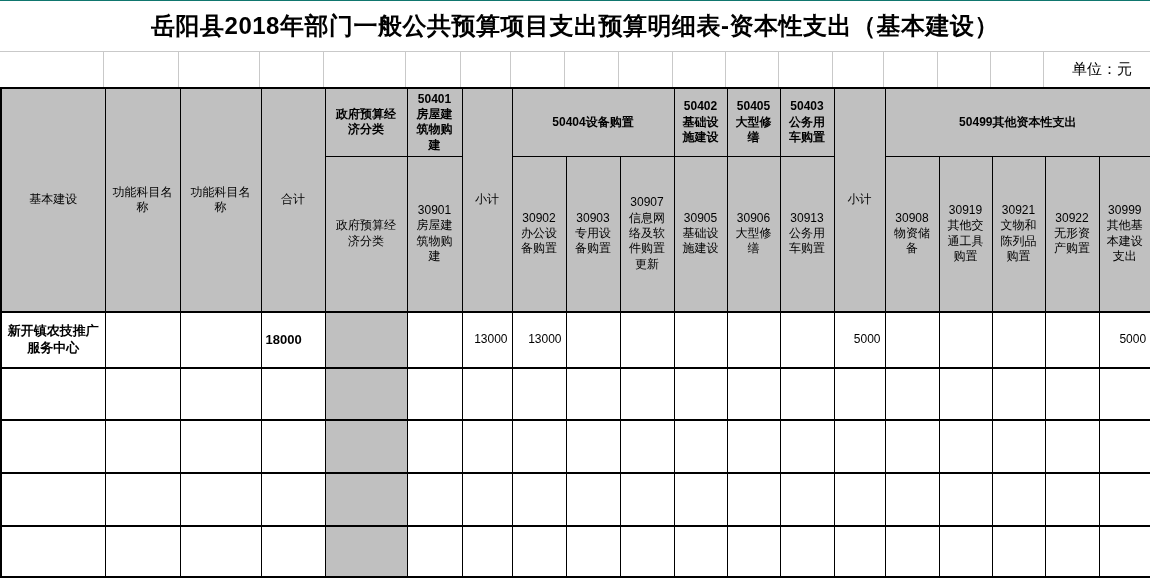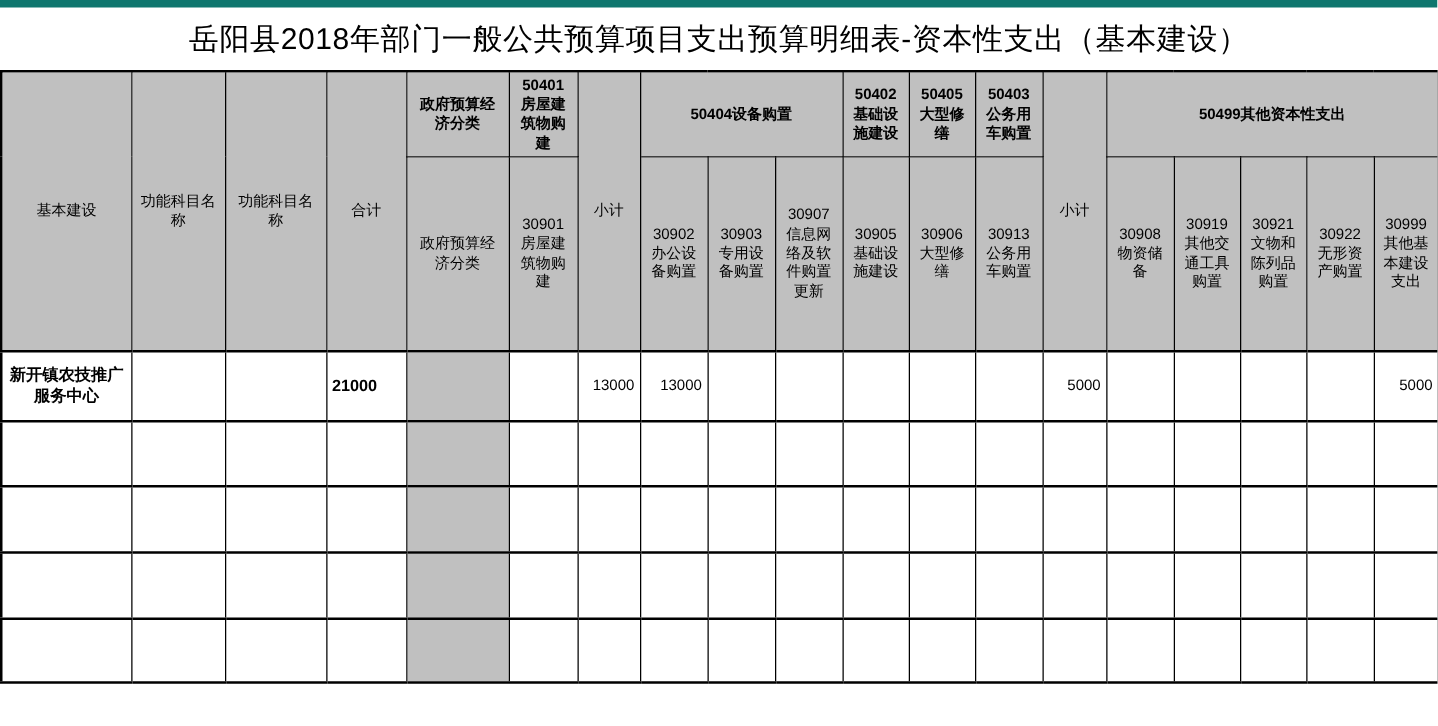--- a/index.html
+++ b/index.html
@@ -4,23 +4,23 @@
 <style>
   html, body { margin: 0; padding: 0; }
   body {
     width: 1150px; height: 581px;
     background: #ffffff; color: #000;
     font-family: "Liberation Sans", sans-serif;
     overflow: hidden;
   }
   .title-row {
     height: 50px;
-    border-top: 6px solid #0f766e;
+    border-top: 1px solid #0f766e;
     display: flex; align-items: center; justify-content: center;
-    font-size: 24px; font-weight: normal; letter-spacing: 0.5px;
+    font-size: 24px; font-weight: bold; letter-spacing: 0.5px;
     white-space: nowrap;
   }
   .unit-row {
     height: 35px;
     border-top: 1px solid #c9c9c9;
     display: flex;
   }
   .unit-row .u {
     box-sizing: border-box; height: 100%;
     border-right: 1px solid #c9c9c9;
@@ -67,20 +67,40 @@
   tr.r4 { height: 53px; }
   tr.r5 { height: 51px; }
 </style>
 </head>
 <body>
 
 <div class="page">
 
   <div class="title-row">岳阳县2018年部门一般公共预算项目支出预算明细表-资本性支出（基本建设）</div>
 
+  <div class="unit-row">
+    <div class="u" style="width:104px"></div>
+    <div class="u" style="width:75px"></div>
+    <div class="u" style="width:81px"></div>
+    <div class="u" style="width:64px"></div>
+    <div class="u" style="width:82px"></div>
+    <div class="u" style="width:55px"></div>
+    <div class="u" style="width:50px"></div>
+    <div class="u" style="width:54px"></div>
+    <div class="u" style="width:54px"></div>
+    <div class="u" style="width:54px"></div>
+    <div class="u" style="width:53px"></div>
+    <div class="u" style="width:53px"></div>
+    <div class="u" style="width:54px"></div>
+    <div class="u" style="width:51px"></div>
+    <div class="u" style="width:54px"></div>
+    <div class="u" style="width:53px"></div>
+    <div class="u" style="width:53px"></div>
+    <div class="u last" style="width:106px">单位：元</div>
+  </div>
 
   <table class="budget">
     <colgroup>
       <col style="width:104px">
         <col style="width:75px">
         <col style="width:81px">
       <col style="width:64px">
         <col style="width:82px">
         <col style="width:55px">
       <col style="width:50px">
@@ -127,21 +147,21 @@
         <th>30921文物和陈列品购置</th>
         <th>30922无形资产购置</th>
         <th>30999其他基本建设支出</th>
       </tr>
     </thead>
     <tbody>
       <tr class="r-data">
         <td class="unit-name">新开镇农技推广服务中心</td>
         <td></td>
         <td></td>
-        <td class="grand-total">21000</td>
+        <td class="grand-total">18000</td>
         <td class="shaded"></td>
         <td></td>
         <td>13000</td>
         <td>13000</td>
         <td></td>
         <td></td>
         <td></td>
         <td></td>
         <td></td>
         <td>5000</td>

